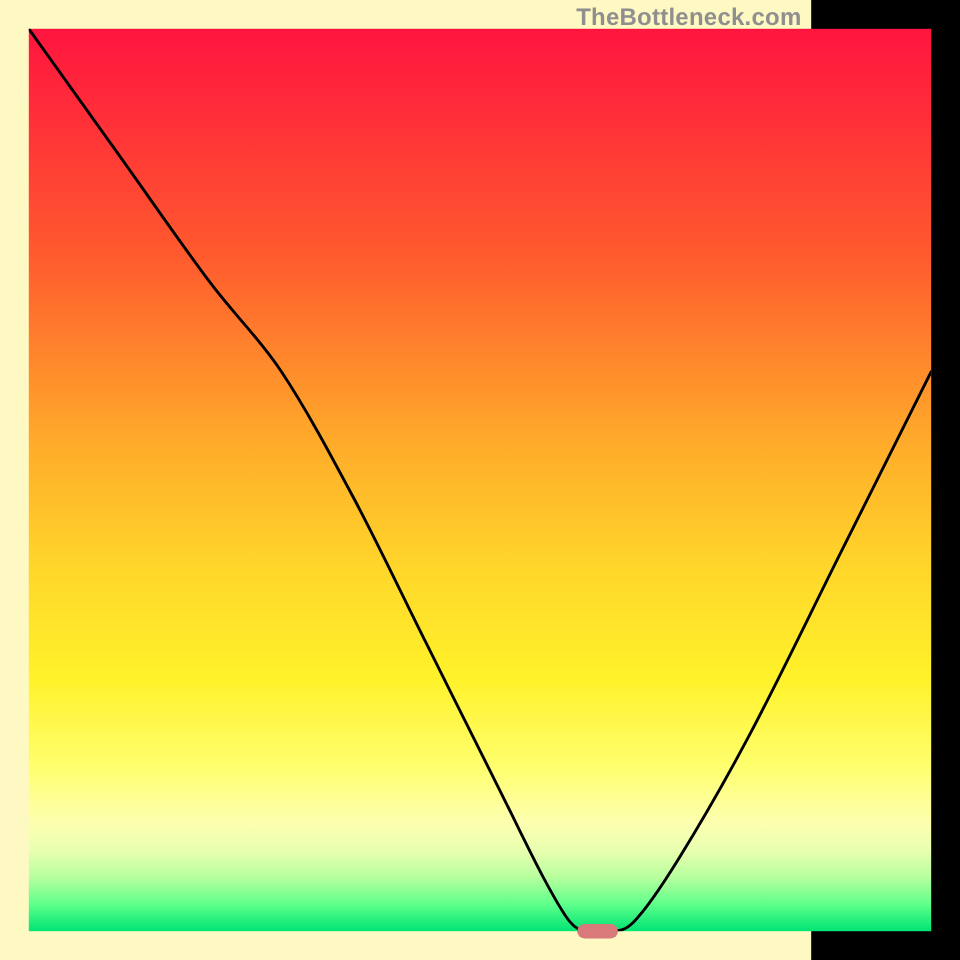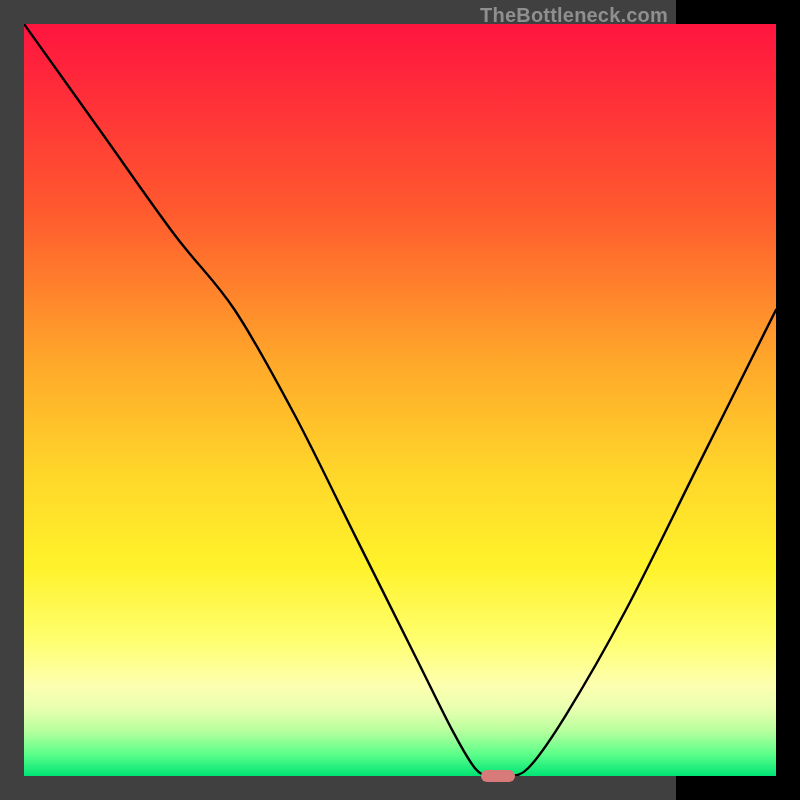--- a/index.html
+++ b/index.html
@@ -9,21 +9,21 @@
     height: 800px;
     background: #000;
     overflow: hidden;
   }
   .frame {
     position: absolute;
     left: 0;
     top: 0;
     width: 676px;
     height: 800px;
-    background: #404040;
+    background: #fef9c3;
   }
   .plot-area {
     position: absolute;
     left: 24px;
     top: 24px;
     width: 752px;
     height: 752px;
     
     background: linear-gradient(
       to bottom,

